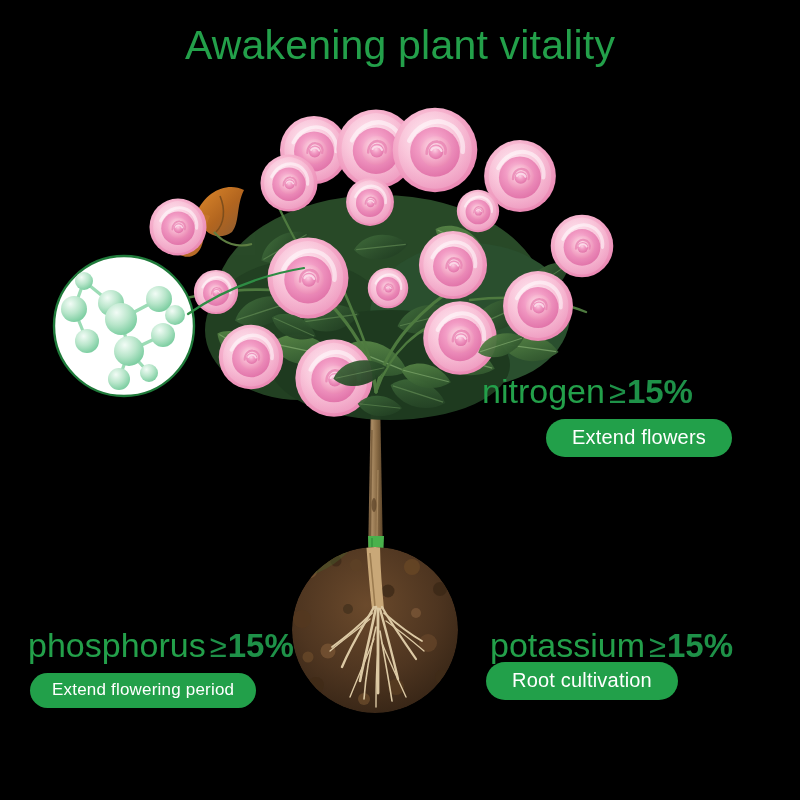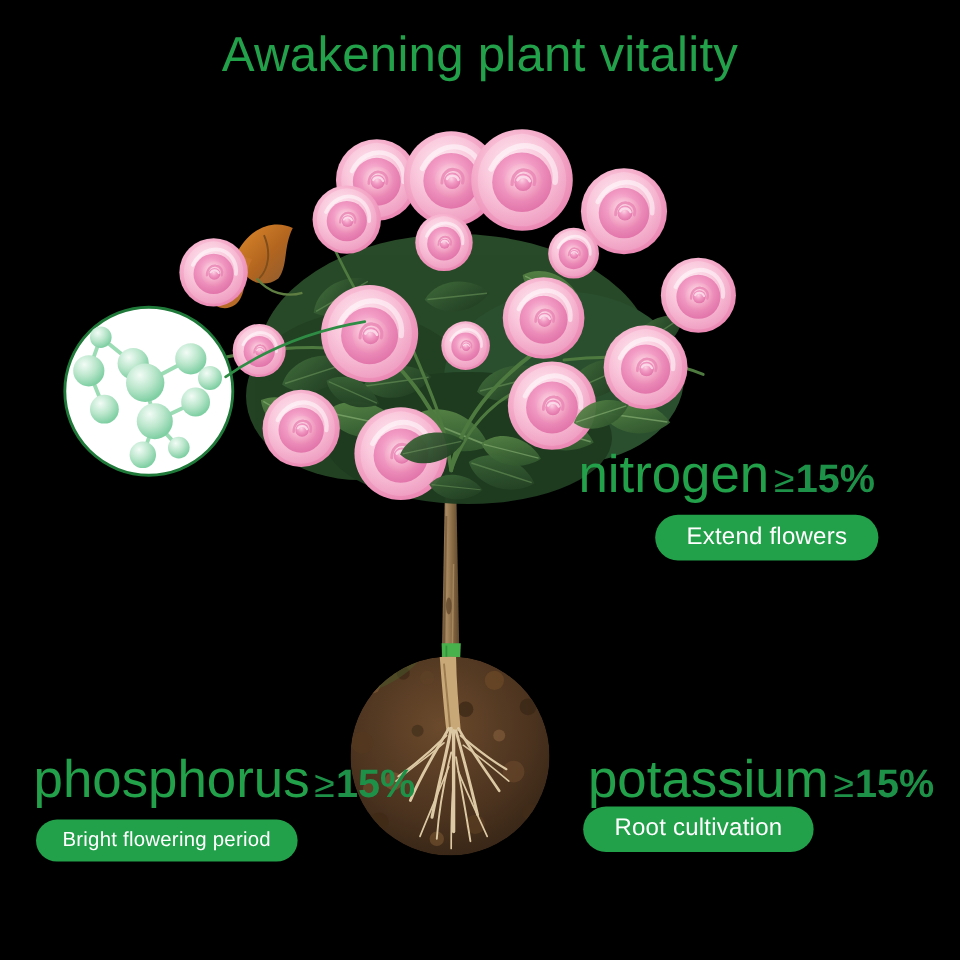--- a/index.html
+++ b/index.html
@@ -44,21 +44,21 @@
     width: 800px;
     height: 800px;
     pointer-events: none;
   }
 
   
   .nutrient {
     position: absolute;
   }
   .nutrient .nname {
-    font-size: 44px;
+    font-size: 34px;
     color: #23A04A;
     font-weight: 400;
     white-space: nowrap;
     display: inline-block;
     vertical-align: baseline;
   }
   .nutrient .nval {
     font-size: 33px;
     color: #1E9148;
     font-weight: 700;
@@ -382,21 +382,21 @@
     <div class="pillwrap">
       <span class="pill">Extend flowers</span>
     </div>
   </div>
 
   <div class="nutrient" id="nutrient-phosphorus">
     <div class="row-label">
       <span class="nname">phosphorus</span><span class="nval"><span class="ge">≥</span><span>15%</span></span>
     </div>
     <div class="pillwrap">
-      <span class="pill">Bright flowering period</span>
+      <span class="pill">Extend flowering period</span>
     </div>
   </div>
 
   <div class="nutrient" id="nutrient-potassium">
     <div class="row-label">
       <span class="nname">potassium</span><span class="nval"><span class="ge">≥</span><span>15%</span></span>
     </div>
     <div class="pillwrap">
       <span class="pill">Root cultivation</span>
     </div>

